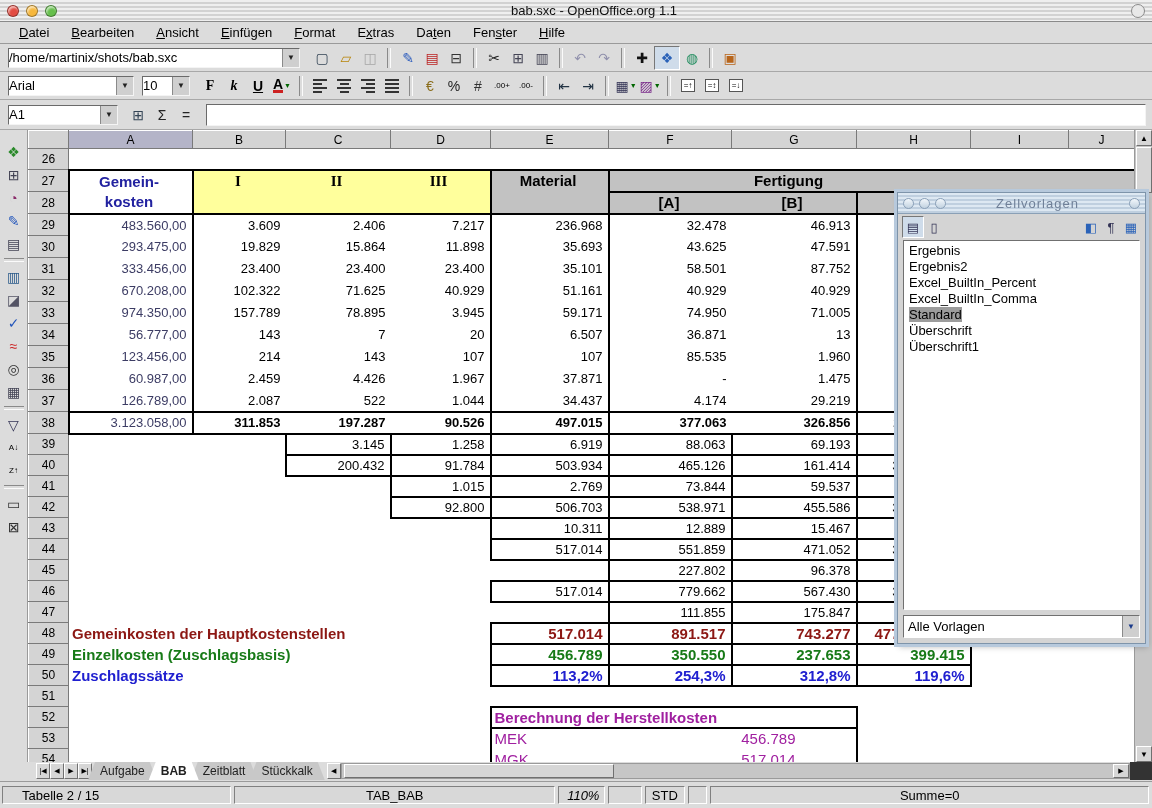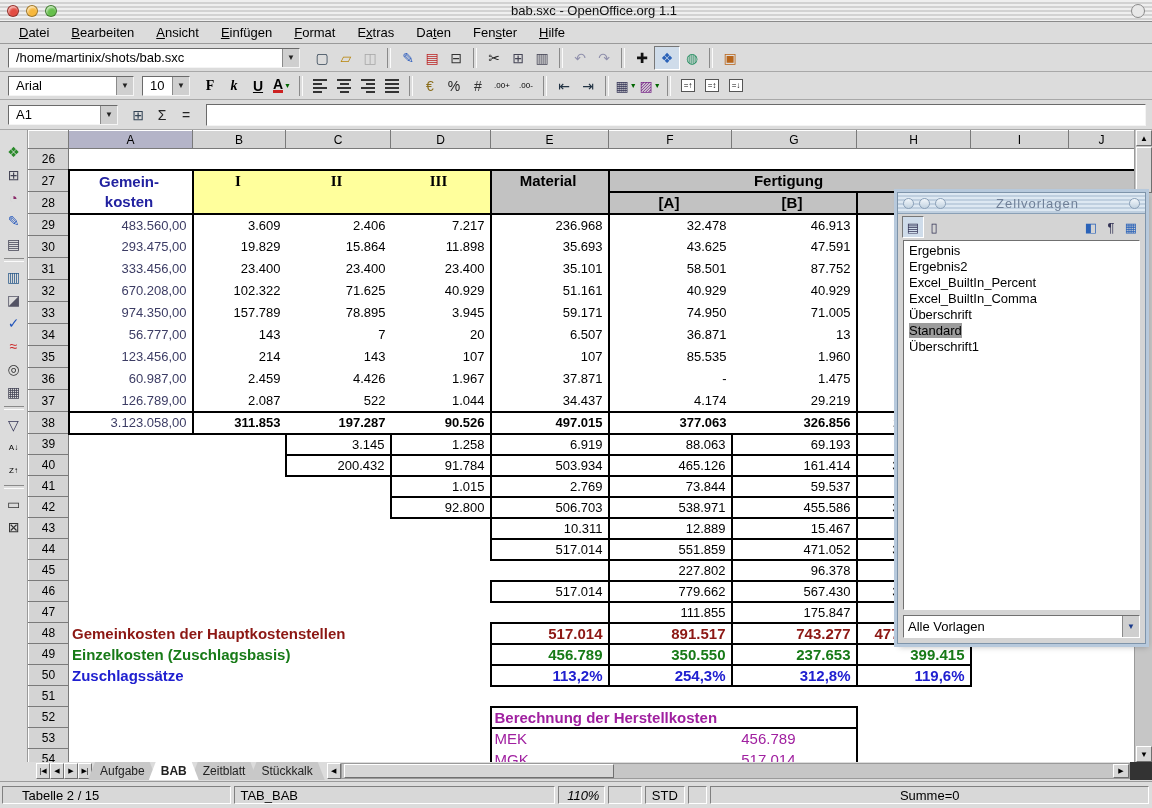--- a/index.html
+++ b/index.html
@@ -16,21 +16,21 @@
   .ring{width:12px;height:12px;border-radius:50%;border:1px solid #8a8a8a;background:#e8e8e8;margin-right:7px;}
   
   #menubar{top:22px;height:22px;display:flex;align-items:center;border-bottom:1px solid #9a9a9a;padding-left:8px;}
   .menu-item{padding:2px 11px;white-space:nowrap;}
   
   #funcbar{top:44px;height:28px;display:flex;align-items:center;border-bottom:1px solid #a8a8a8;padding-left:8px;}
   #objbar{top:72px;height:28px;display:flex;align-items:center;border-bottom:1px solid #a8a8a8;padding-left:8px;}
   #formulabar{top:100px;height:30px;display:flex;align-items:center;border-bottom:1px solid #a8a8a8;padding-left:8px;}
   .combo{display:inline-flex;align-items:center;background:#fff;height:20px;box-sizing:border-box;
          border:1px solid;border-color:#6a6a6a #f4f4f4 #f4f4f4 #6a6a6a;}
-  .combo .val{padding:0 7px;font-size:13px;white-space:nowrap;overflow:hidden;flex:1;}
+  .combo .val{padding:0 0;font-size:13px;white-space:nowrap;overflow:hidden;flex:1;}
   .ddbtn{width:16px;align-self:stretch;background:#cfcfcf;border-left:1px solid #8a8a8a;
          display:flex;align-items:center;justify-content:center;font-size:8px;color:#222;}
   .tbi{width:24px;height:22px;display:inline-flex;align-items:center;justify-content:center;
        font-size:14px;flex:none;position:relative;}
   .tbi.pressed{border:1px solid;border-color:#777 #fff #fff #777;background:#cfdcea;}
   .tbi.disabled{opacity:.4;}
   .tbi .sm{font-size:8px;letter-spacing:0;}
   .tbi .boxed{border:1px solid #555;padding:1px 2px;background:#fff;font-size:8px;}
   .tbi .dd{font-size:7px;margin-left:1px;color:#060;}
   .tb-sep{width:2px;height:20px;border-left:1px solid #8a8a8a;border-right:1px solid #fbfbfb;margin:0 5px;flex:none;}
@@ -803,21 +803,21 @@
   <span class="navbtn" style="margin-left:6px">◀</span>
   <div id="hscroll">
     <div id="hthumb"></div>
     <div id="hright">▶</div>
   </div>
   <span id="growbox"></span>
 </div>
 
 <div class="band" id="statusbar">
     <div class="scell" style="width: 233px; text-align: left; padding-left: 19px;">Tabelle 2 / 15</div>
-    <div class="scell" style="width: 326px; text-align: left;">TAB_BAB</div>
+    <div class="scell" style="width: 326px; text-align: center;">TAB_BAB</div>
     <div class="scell" style="width: 48px; text-align: right; font-style: italic;">110%</div>
     <div class="scell" style="width: 34px; text-align: center;"></div>
     <div class="scell" style="width: 40px; text-align: center;">STD</div>
     <div class="scell" style="width: 20px; text-align: center;"></div>
     <div class="scell" style="width: 446px; text-align: center;">Summe=0</div>
   </div>
 
 <div id="stylist">
   <div id="st-title">
     <span class="pcirc"></span>
@@ -842,21 +842,21 @@
       </span>
       <span class="tbi">
         <span style="color: rgb(42, 98, 184);">▦</span>
       </span>
     </div>
   <div id="st-list">
       <div class="st-row"><span>Ergebnis</span></div>
       <div class="st-row"><span>Ergebnis2</span></div>
       <div class="st-row"><span>Excel_BuiltIn_Percent</span></div>
       <div class="st-row"><span>Excel_BuiltIn_Comma</span></div>
+      <div class="st-row"><span class="sel">Standard</span></div>
       <div class="st-row"><span>Überschrift</span></div>
-      <div class="st-row"><span class="sel">Standard</span></div>
       <div class="st-row"><span>Überschrift1</span></div>
     </div>
   <div id="st-combo">
     <span class="val">Alle Vorlagen</span>
     <span class="ddbtn">▼</span>
   </div>
 </div>
 
 </body></html>

